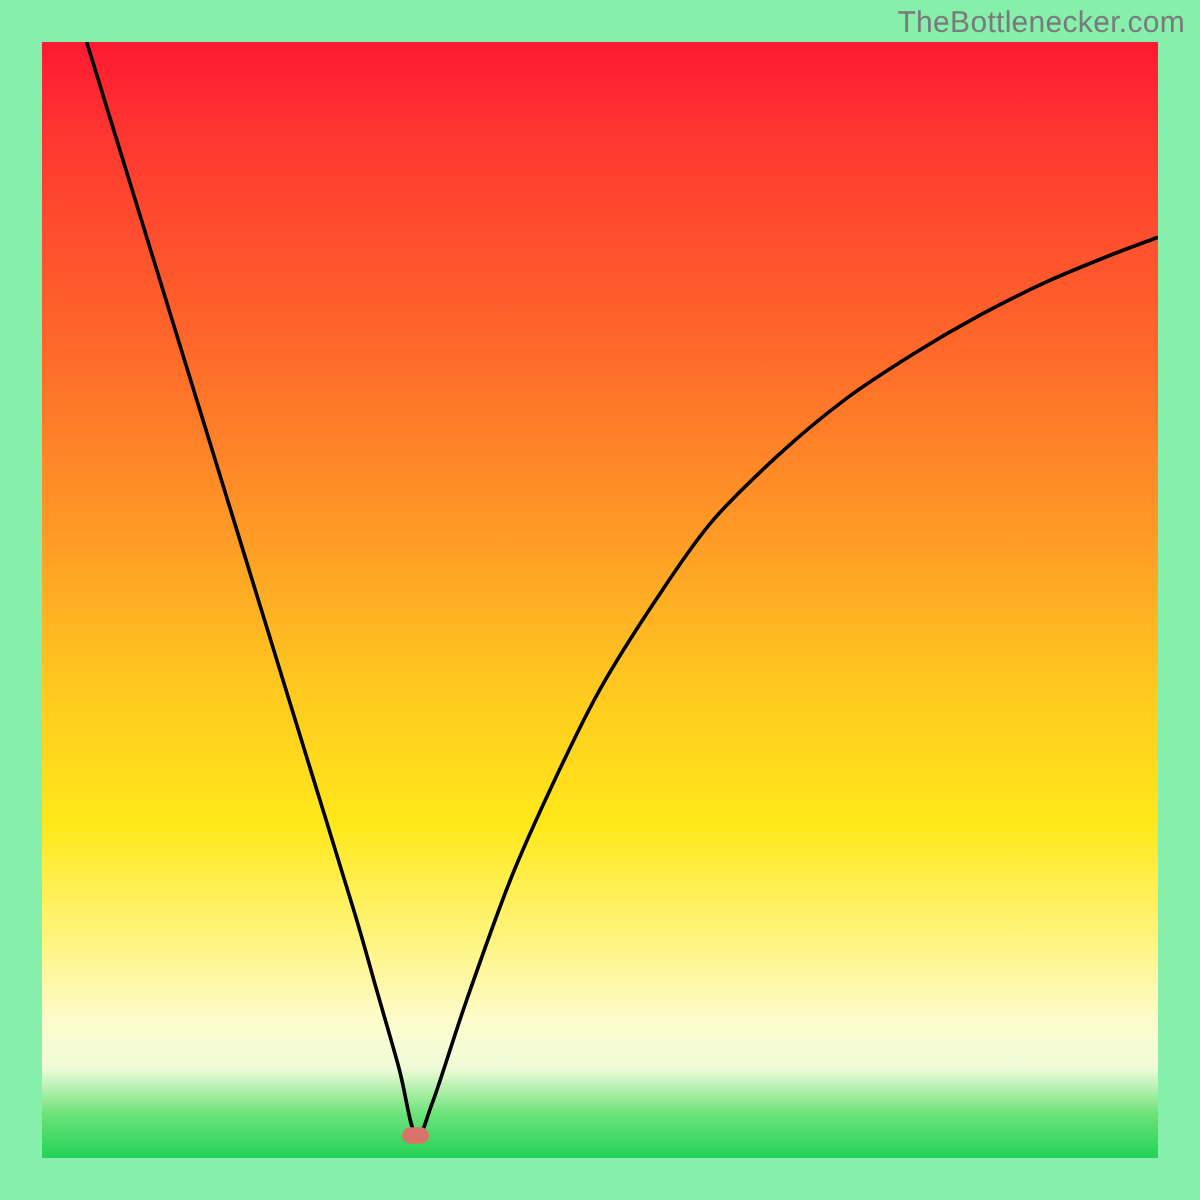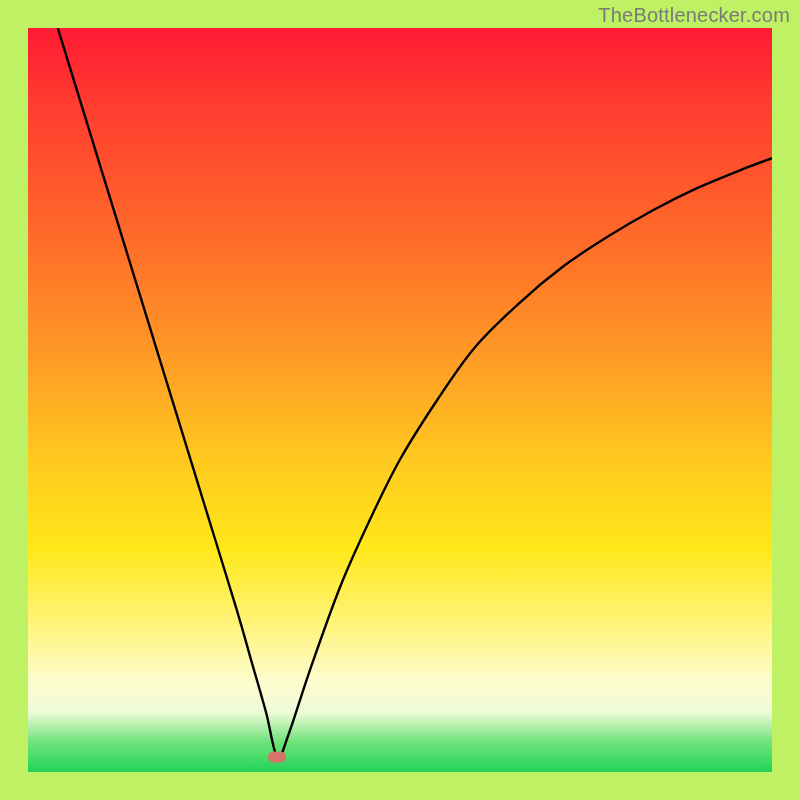--- a/index.html
+++ b/index.html
@@ -10,21 +10,21 @@
     background: #000;
     overflow: hidden;
     font-family: Arial, Helvetica, sans-serif;
   }
   .frame {
     position: absolute;
     left: 0;
     top: 0;
     width: 800px;
     height: 800px;
-    background: #bef264;
+    background: #86efac;
   }
   .plot-area {
     position: absolute;
     left: 28px;
     top: 28px;
     width: 744px;
     height: 744px;
     
     background: linear-gradient(
       to bottom,

